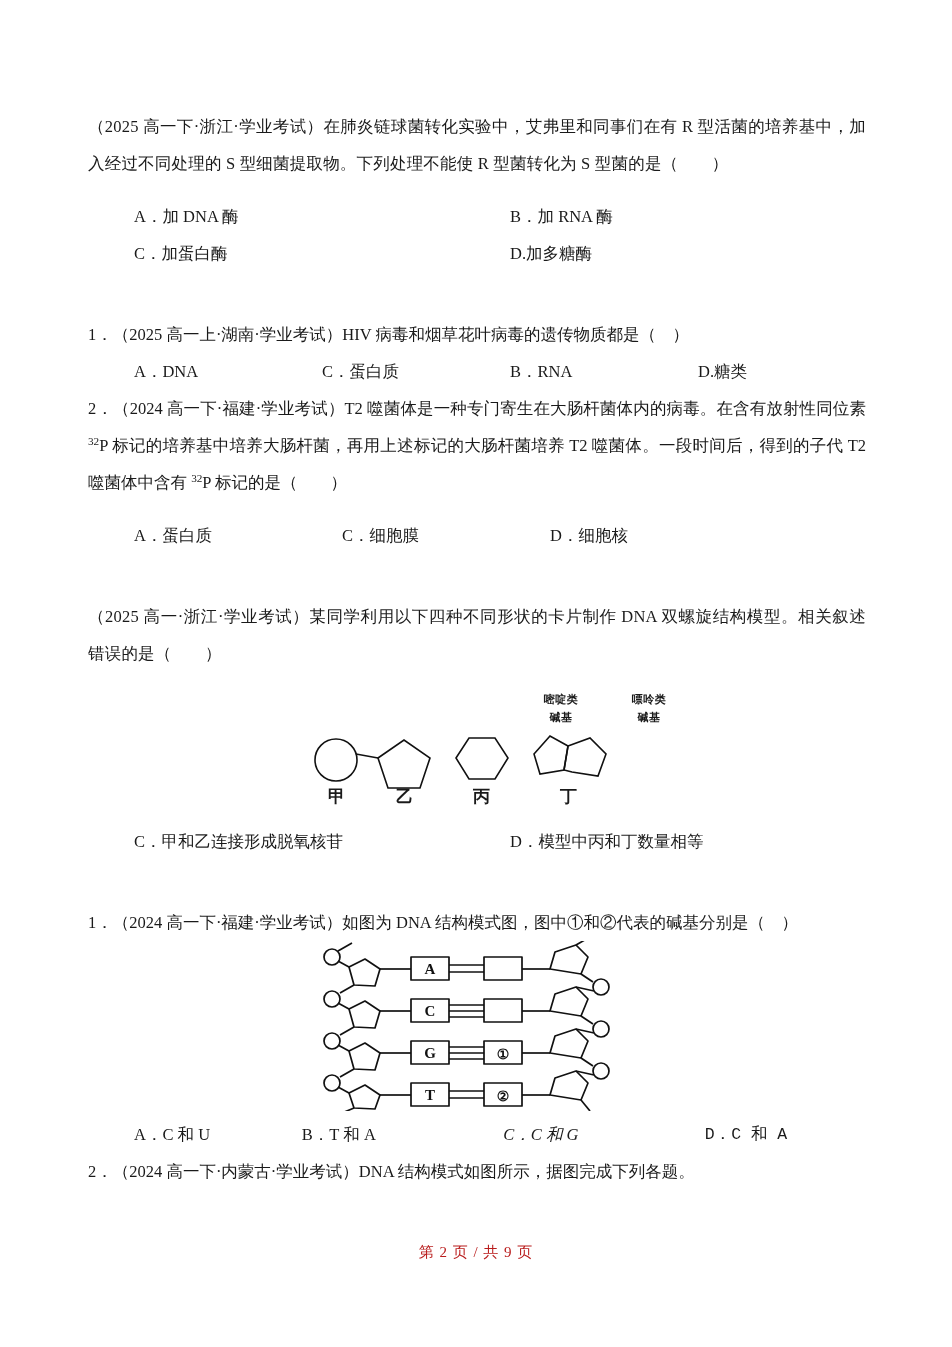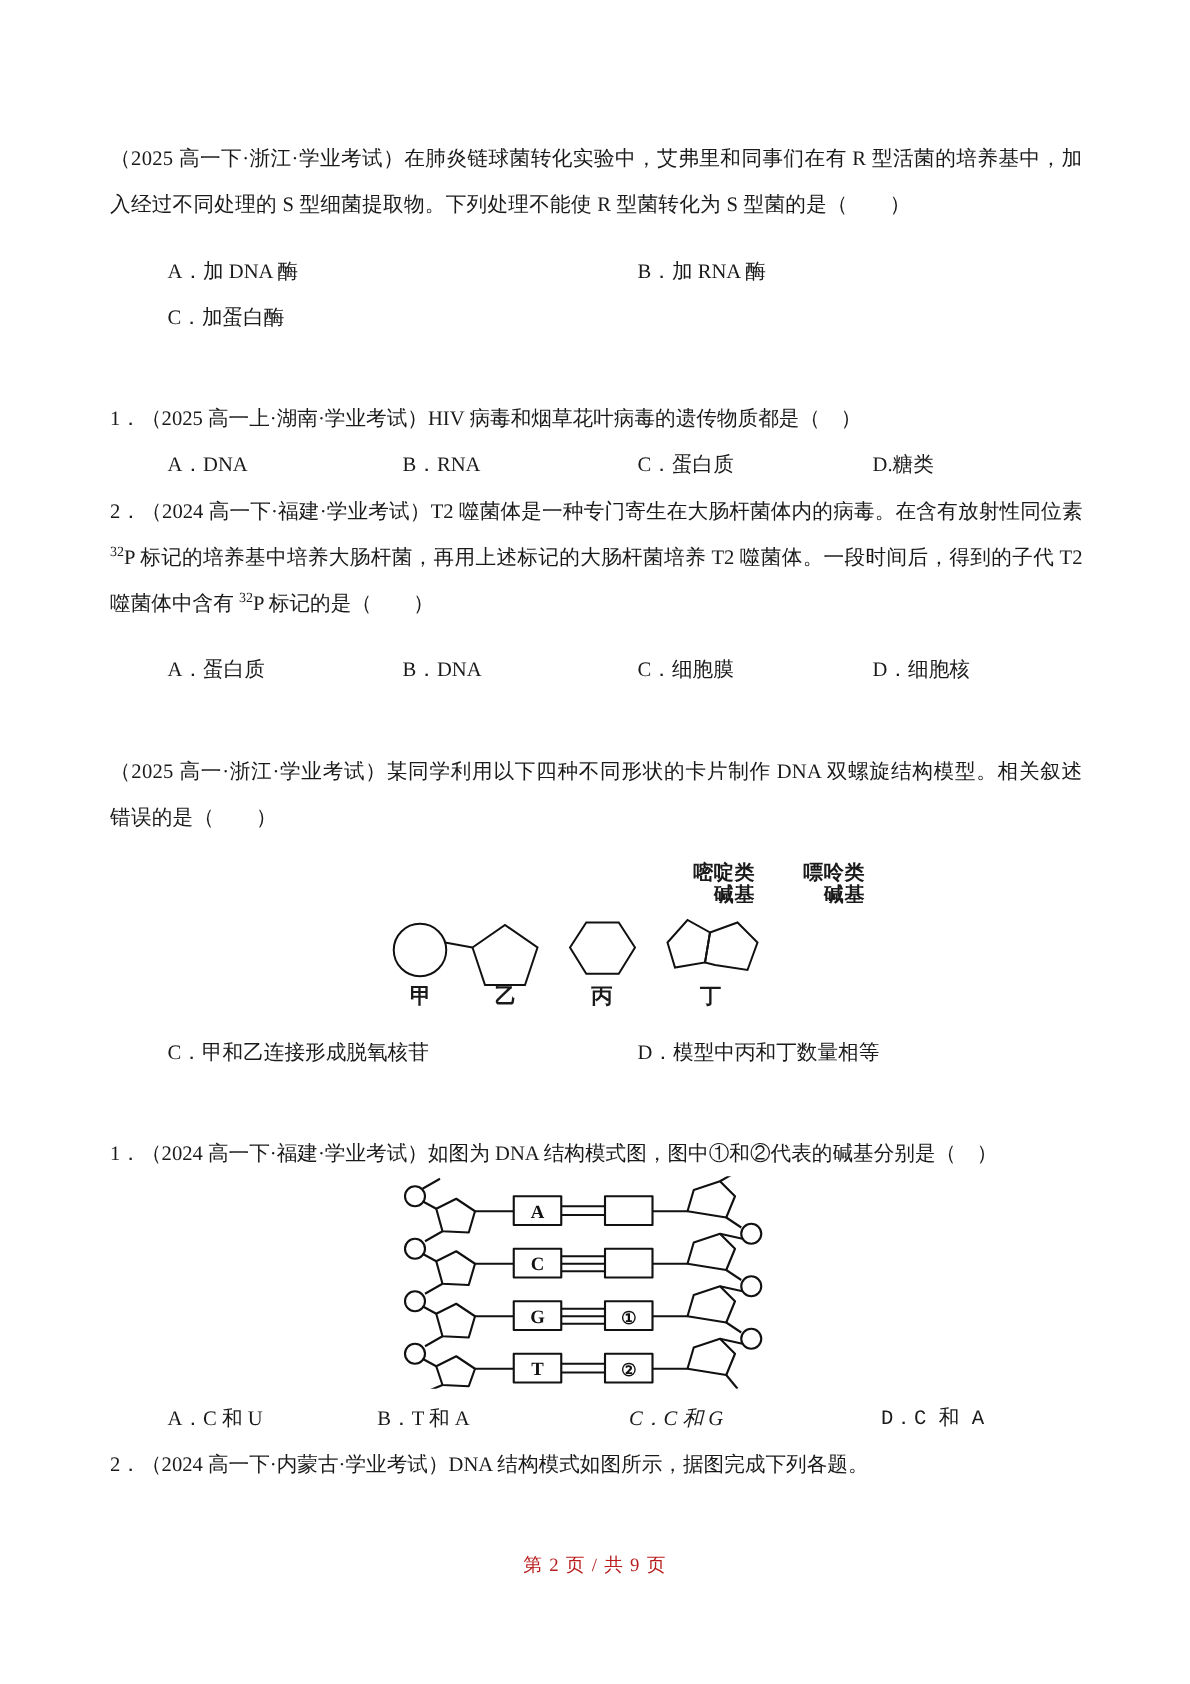--- a/index.html
+++ b/index.html
@@ -94,23 +94,23 @@
     height: 30px;
   }
   .cards-caption span {
     position: absolute;
     font-size: 17px;
     font-weight: bold;
     font-family: "Liberation Serif", "DejaVu Serif", serif;
   }
   .base-label {
     position: absolute;
-    font-size: 16px;
+    font-size: 11px;
     font-weight: bold;
-    text-align: right;
+    text-align: center;
     line-height: 18px;
     font-family: Liberation Serif, serif;
     letter-spacing: 0.5px;
   }
 
   
   .fig-dna {
     position: relative;
     width: 778px;
     height: 175px;
@@ -140,37 +140,37 @@
   <div class="content">
 
     <p class="qpara">（2025 高一下·浙江·学业考试）在肺炎链球菌转化实验中，艾弗里和同事们在有 R 型活菌的培养基中，加入经过不同处理的 S 型细菌提取物。下列处理不能使 R 型菌转化为 S 型菌的是（　　）</p>
     <div class="gap-sm"></div>
     <div class="opt-row two-col">
       <div class="opt"><span>A．</span><span>加 DNA 酶</span></div>
       <div class="opt"><span>B．</span><span>加 RNA 酶</span></div>
     </div>
     <div class="opt-row two-col">
       <div class="opt"><span>C．</span><span>加蛋白酶</span></div>
+      <div class="opt"><span>D.</span><span>加多糖酶</span></div>
     </div>
 
     <div class="gap-lg"></div>
 
     <p class="numbered"><span>1．</span><span>（2025 高一上·湖南·学业考试）HIV 病毒和烟草花叶病毒的遗传物质都是（　）</span></p>
     <div class="opt-row four-col">
       <div class="opt"><span>A．</span><span>DNA</span></div>
+      <div class="opt"><span>C．</span><span>蛋白质</span></div>
       <div class="opt"><span>B．</span><span>RNA</span></div>
-      <div class="opt"><span>C．</span><span>蛋白质</span></div>
       <div class="opt"><span>D.</span><span>糖类</span></div>
     </div>
 
     <p class="numbered"><span>2．</span><span>（2024 高一下·福建·学业考试）T2 噬菌体是一种专门寄生在大肠杆菌体内的病毒。在含有放射性同位素</span><sup>32</sup><span>P 标记的培养基中培养大肠杆菌，再用上述标记的大肠杆菌培养 T2 噬菌体。一段时间后，得到的子代 T2 噬菌体中含有 </span><sup>32</sup><span>P 标记的是（　　）</span></p>
     <div class="gap-sm"></div>
     <div class="opt-row four-col">
       <div class="opt"><span>A．</span><span>蛋白质</span></div>
-      <div class="opt"><span>B．</span><span>DNA</span></div>
       <div class="opt"><span>C．</span><span>细胞膜</span></div>
       <div class="opt"><span>D．</span><span>细胞核</span></div>
     </div>
 
     <div class="gap-lg"></div>
 
     <p class="qpara">（2025 高一·浙江·学业考试）某同学利用以下四种不同形状的卡片制作 DNA 双螺旋结构模型。相关叙述错误的是（　　）</p>
 
     <div class="gap-sm"></div>
 

